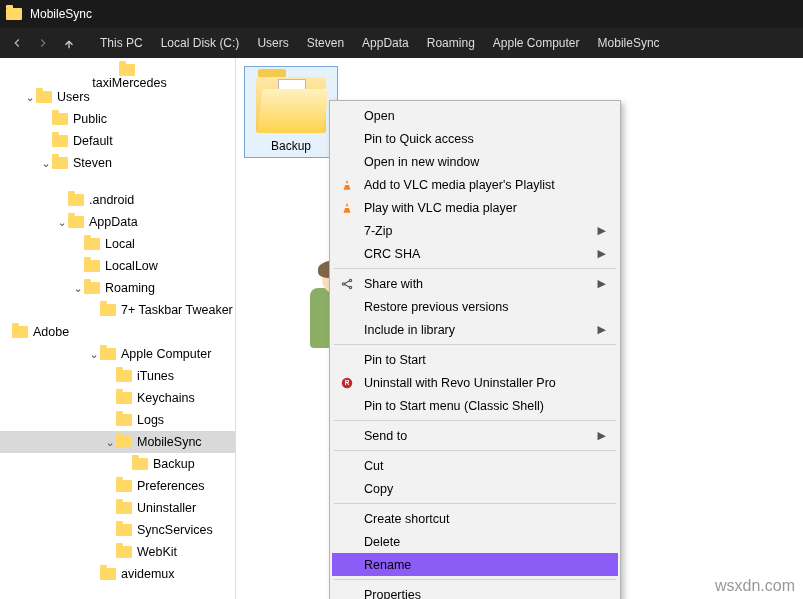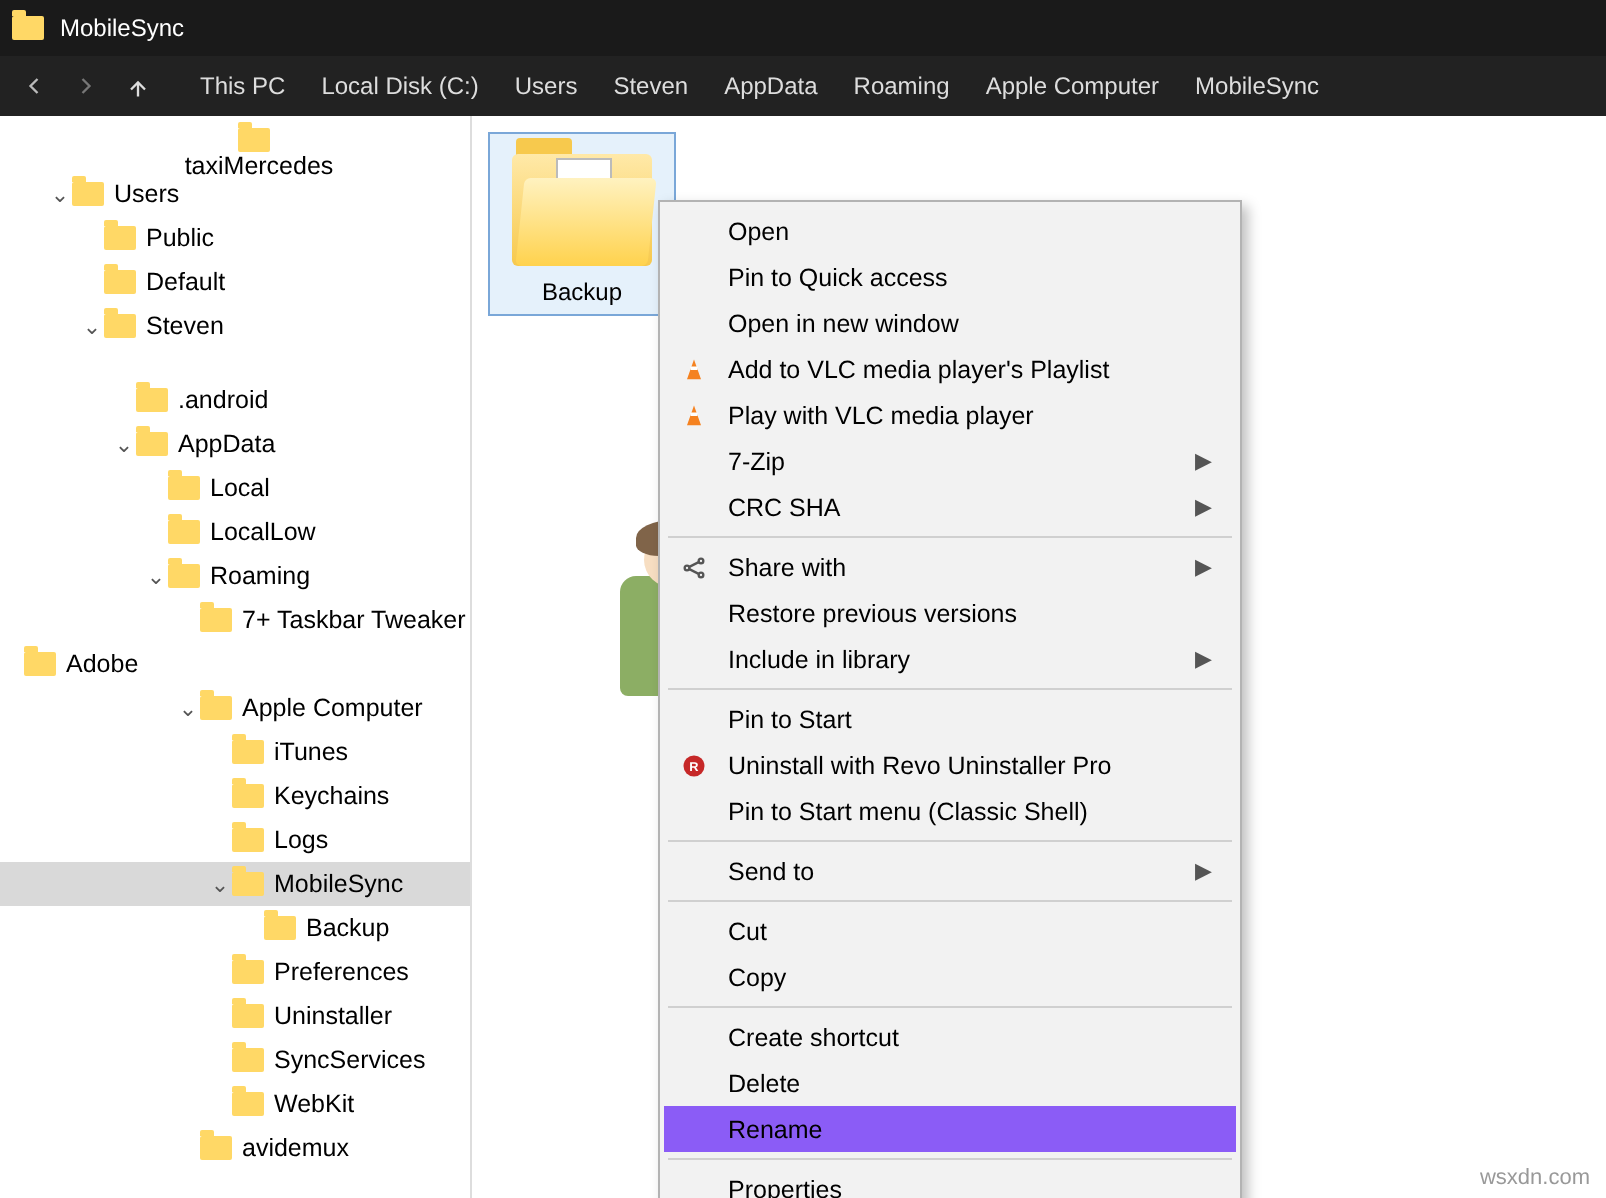--- a/index.html
+++ b/index.html
@@ -45,21 +45,21 @@
 
 
 .wm { position:absolute; left:304px; top:272px; width:170px; height:90px; pointer-events:none; opacity:.85; }
 .wm .body { position:absolute; left:6px; top:16px; width:60px; height:60px; background:#79a04a; border-radius:8px 8px 4px 4px; }
 .wm .head { position:absolute; left:18px; top:-6px; width:30px; height:28px; background:#f6d9b8; border-radius:50%; }
 .wm .hair { position:absolute; left:14px; top:-12px; width:38px; height:18px; background:#6b4a2a; border-radius:50% 50% 30% 30%; }
 .wm .laptop { position:absolute; left:40px; top:40px; width:46px; height:26px; background: linear-gradient(#6fd3e6,#3aa0bc); border:1px solid #3d3d3d; border-radius:2px; }
 .wm .txt { position:absolute; left:78px; top:22px; font-family: sans-serif; font-weight:700; font-size:18px; color:#777; letter-spacing:.5px; }
 .wm .sub { position:absolute; left:80px; top:44px; font-size:7px; color:#888; letter-spacing:.3px; }
 
-.credit { position:absolute; right:8px; bottom:4px; font-size:11px; color:#999; }
+.credit { position:absolute; right:8px; bottom:4px; font-size:16px; color:#999; }
 </style>
 </head>
 <body>
 
 <div class="titlebar">
   <span class="folder-ico"></span>
   <span>MobileSync</span>
 </div>
 
 <div class="navbar">

